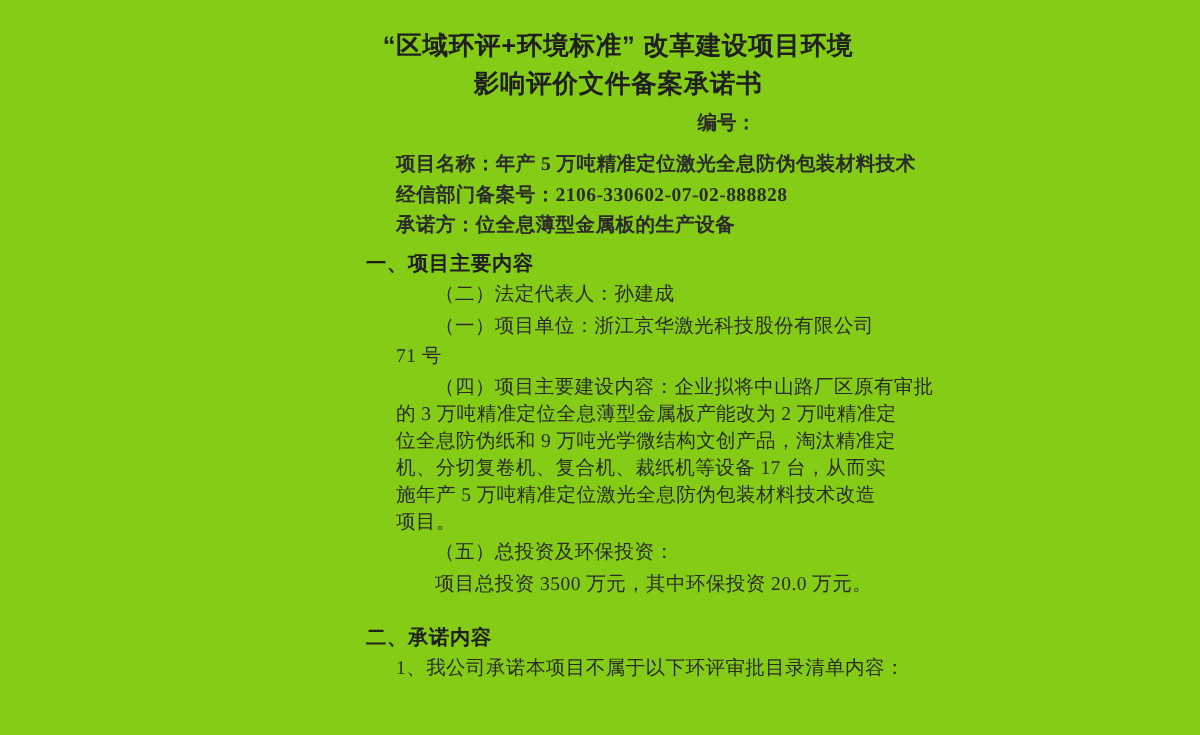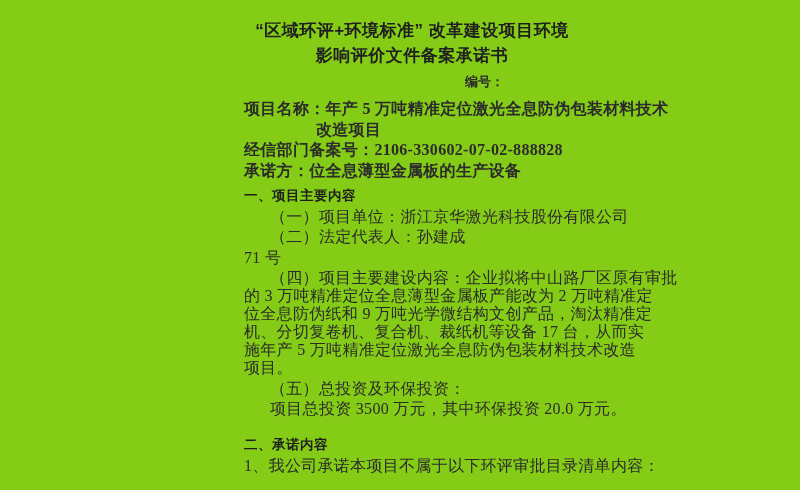--- a/index.html
+++ b/index.html
@@ -42,24 +42,25 @@
   }
   .fields {
     margin-top: 9px;
     font-weight: bold;
   }
   .fields .line {
     line-height: 20.5px;
   }
   .line {
     white-space: nowrap;
-    font-size: 16px;
+    font-size: 13px;
     line-height: 18px;
     letter-spacing: 0.3px;
     color: #2b2b2b;
+    margin-left: 20px;
   }
   .pl2 { padding-left: 26px; }
   .pl5 { padding-left: 72px; }
   .heading {
     font-family: "Liberation Sans", "DejaVu Sans", sans-serif;
     font-weight: bold;
     font-size: 13.5px;
     line-height: 19px;
     color: #1f1f1f;
     letter-spacing: 0.5px;
@@ -79,33 +80,32 @@
       <div>“区域环评+环境标准” 改革建设项目环境</div>
       <div>影响评价文件备案承诺书</div>
     </div>
 
     <div class="number-row">
       <span>编号：</span>
     </div>
 
     <div class="fields">
       <div class="line">项目名称：年产 5 万吨精准定位激光全息防伪包装材料技术</div>
-      <div class="line pl5">改造项目</div>
       <div class="line">经信部门备案号：2106-330602-07-02-888828</div>
       <div class="line">承诺方：位全息薄型金属板的生产设备</div>
     </div>
 
     <div class="heading h1">一、项目主要内容</div>
 
     <div class="item">
-      <div class="line pl2">（一）项目单位：浙江京华激光科技股份有限公司</div>
+      <div class="line pl2">（二）法定代表人：孙建成</div>
     </div>
 
     <div class="item">
-      <div class="line pl2">（二）法定代表人：孙建成</div>
+      <div class="line pl2">（一）项目单位：浙江京华激光科技股份有限公司</div>
     </div>
 
     <div class="item">
       <div class="line">71 号</div>
     </div>
 
     <div class="item">
       <div class="line pl2">（四）项目主要建设内容：企业拟将中山路厂区原有审批</div>
       <div class="line">的 3 万吨精准定位全息薄型金属板产能改为 2 万吨精准定</div>
       <div class="line">位全息防伪纸和 9 万吨光学微结构文创产品，淘汰精准定</div>

